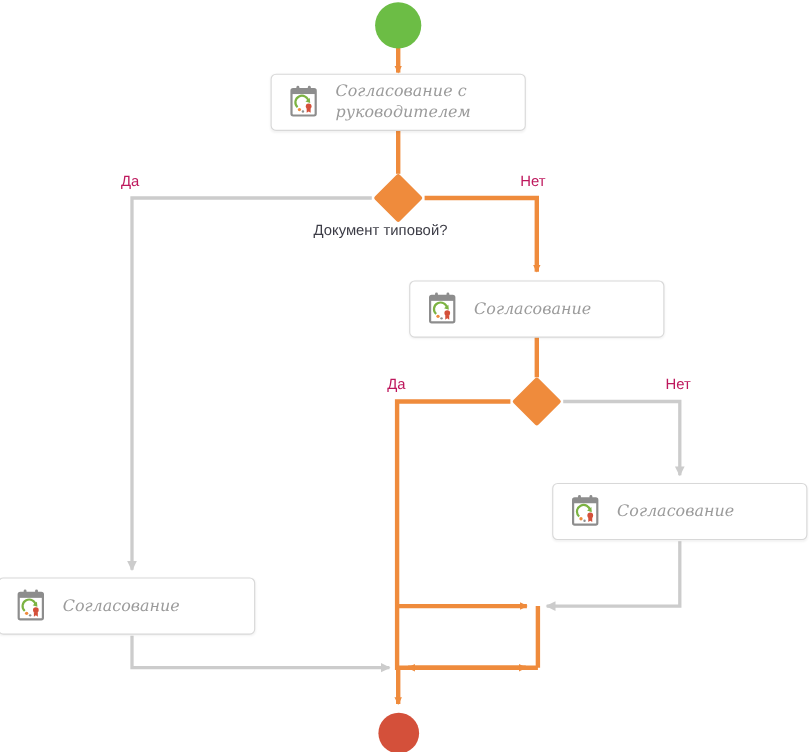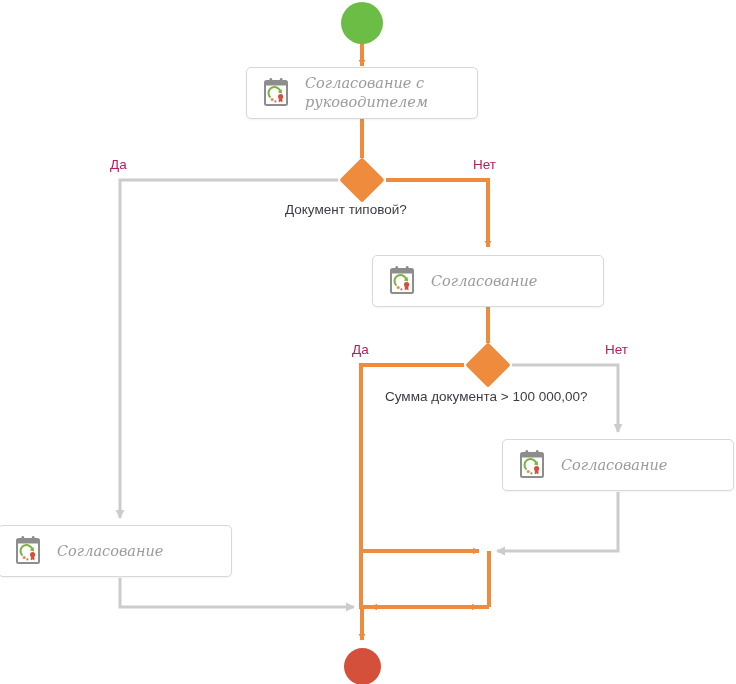--- a/index.html
+++ b/index.html
@@ -160,21 +160,20 @@
         <circle cx="11.2" cy="22.6" r="1.5" fill="#ef8b3c"></circle>
         <circle cx="14.4" cy="24.4" r="1.1" fill="#8d8d8d"></circle>
         <circle cx="19.6" cy="19.6" r="2.6" fill="#d4503a"></circle>
         <path d="M17.8,21.6 L17.8,25.6 L19.6,24.3 L21.4,25.6 L21.4,21.6 Z" fill="#d4503a"></path>
       </svg>
     </span>
     <span class="task-label">Согласование</span>
   </div>
 
   <div class="diamond" style="left:472px; top:349px; width:32px; height:32px;"></div>
-  <div class="flow-label" style="left:385px; top:389px;">Сумма документа &gt; 100 000,00?</div>
   <div class="branch-label" style="left:352px; top:342px;">Да</div>
   <div class="branch-label" style="left:605px; top:342px;">Нет</div>
 
   <div class="task-box" style="left:502px; top:439px; width:232px; height:52px;">
     <span class="task-icon">
       <svg viewBox="0 0 30 32" width="30" height="32" xmlns="http://www.w3.org/2000/svg">
         <rect x="4" y="4" width="22" height="24" rx="1.5" fill="#ffffff" stroke="#8d8d8d" stroke-width="2"></rect>
         <rect x="4" y="4" width="22" height="4.5" fill="#8d8d8d"></rect>
         <rect x="8.5" y="1" width="2.6" height="6" rx="1.3" fill="#8d8d8d"></rect>
         <rect x="18.9" y="1" width="2.6" height="6" rx="1.3" fill="#8d8d8d"></rect>

